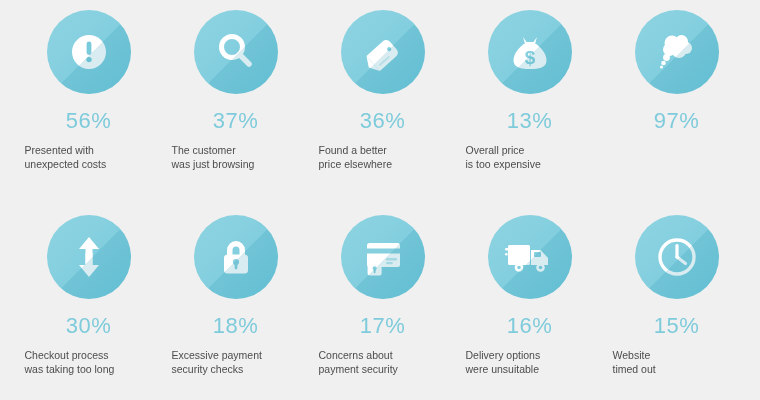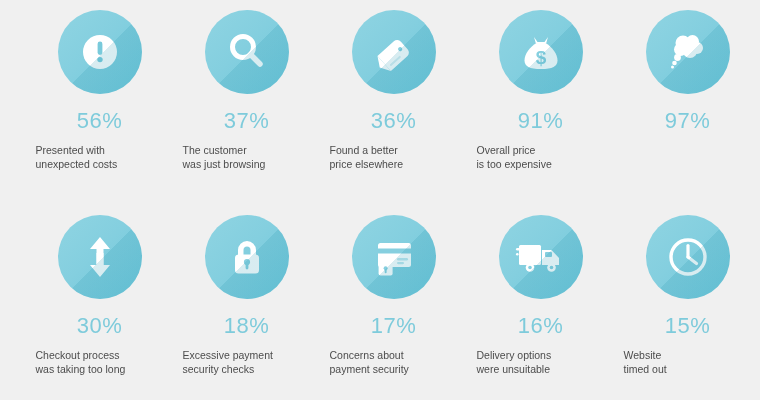--- a/index.html
+++ b/index.html
@@ -14,21 +14,21 @@
     background: #f0f0f0;
     font-family: "Liberation Sans", "DejaVu Sans", sans-serif;
     -webkit-font-smoothing: antialiased;
   }
 
   .infographic {
     position: relative;
     width: 760px;
     height: 316px;
     box-sizing: border-box;
-    padding: 10px 0 0 11px;
+    padding: 10px 0 0 0;
   }
 
   .row {
     display: flex;
     flex-direction: row;
     justify-content: flex-start;
     align-items: flex-start;
     width: 760px;
     height: 190px;
   }
@@ -153,21 +153,21 @@
         <div class="glyph">
           <svg width="44" height="46" viewBox="0 0 44 46" aria-hidden="true">
             <path d="M15 8 l3.5 5 h7 L29 8 l-1.8 6.2 h-10.4 z" fill="#ffffff"></path>
             <path d="M17.5 14 h9 c6.5 4 12 10.5 12 17.5 c0 6-5 8.5-16.5 8.5
                      S5.5 37.5 5.5 31.5 C5.5 24.5 11 18 17.5 14 z" fill="#ffffff"></path>
             <text x="22" y="35" text-anchor="middle" font-family="'Liberation Sans',sans-serif" font-size="19" font-weight="bold" fill="#85cfdf">$</text>
           </svg>
         </div>
         <div class="wedge"></div>
       </div>
-      <div class="pct">91%</div>
+      <div class="pct">13%</div>
       <div class="caption">Overall price
 is too expensive</div>
     </div>
 
     <div class="cell">
       <div class="badge">
         <div class="glyph">
           <svg width="48" height="48" viewBox="0 0 48 48" aria-hidden="true">
             <g fill="#ffffff">
               <circle cx="19" cy="15" r="7.5"></circle>

